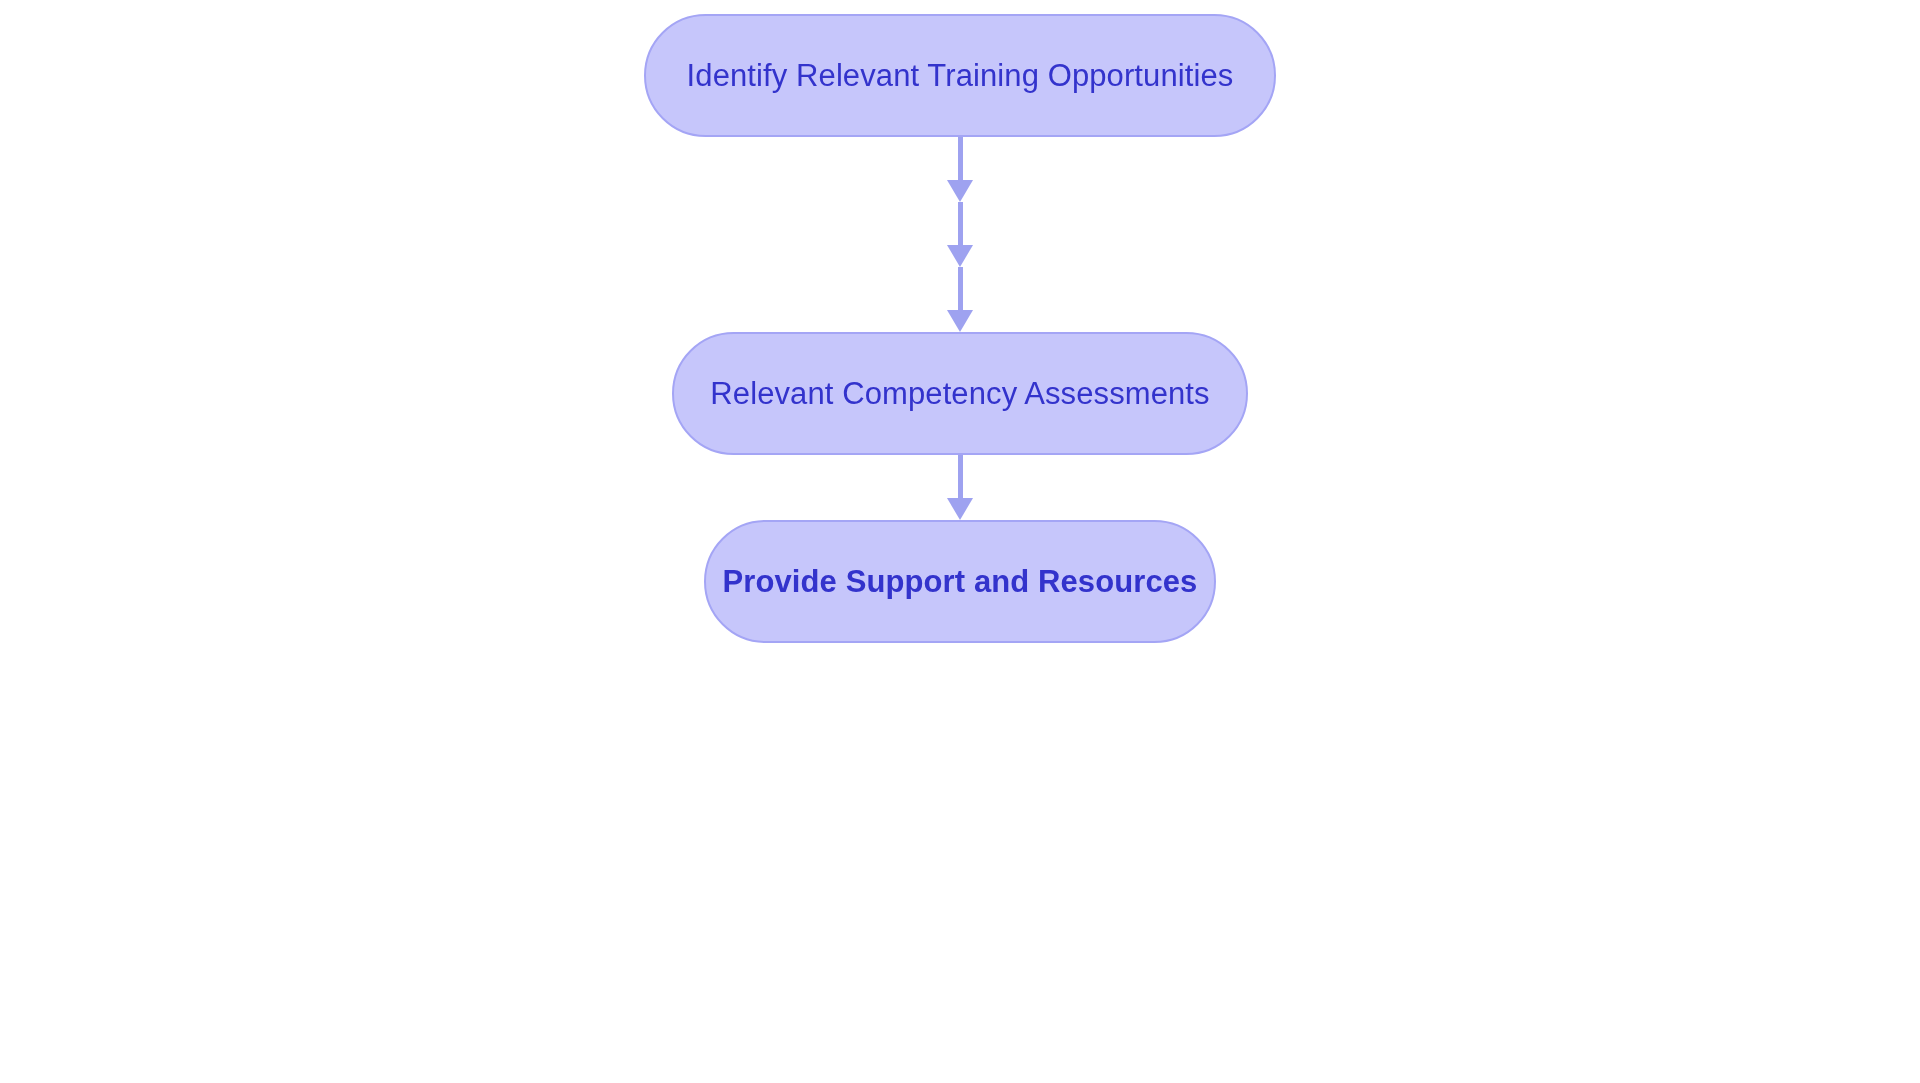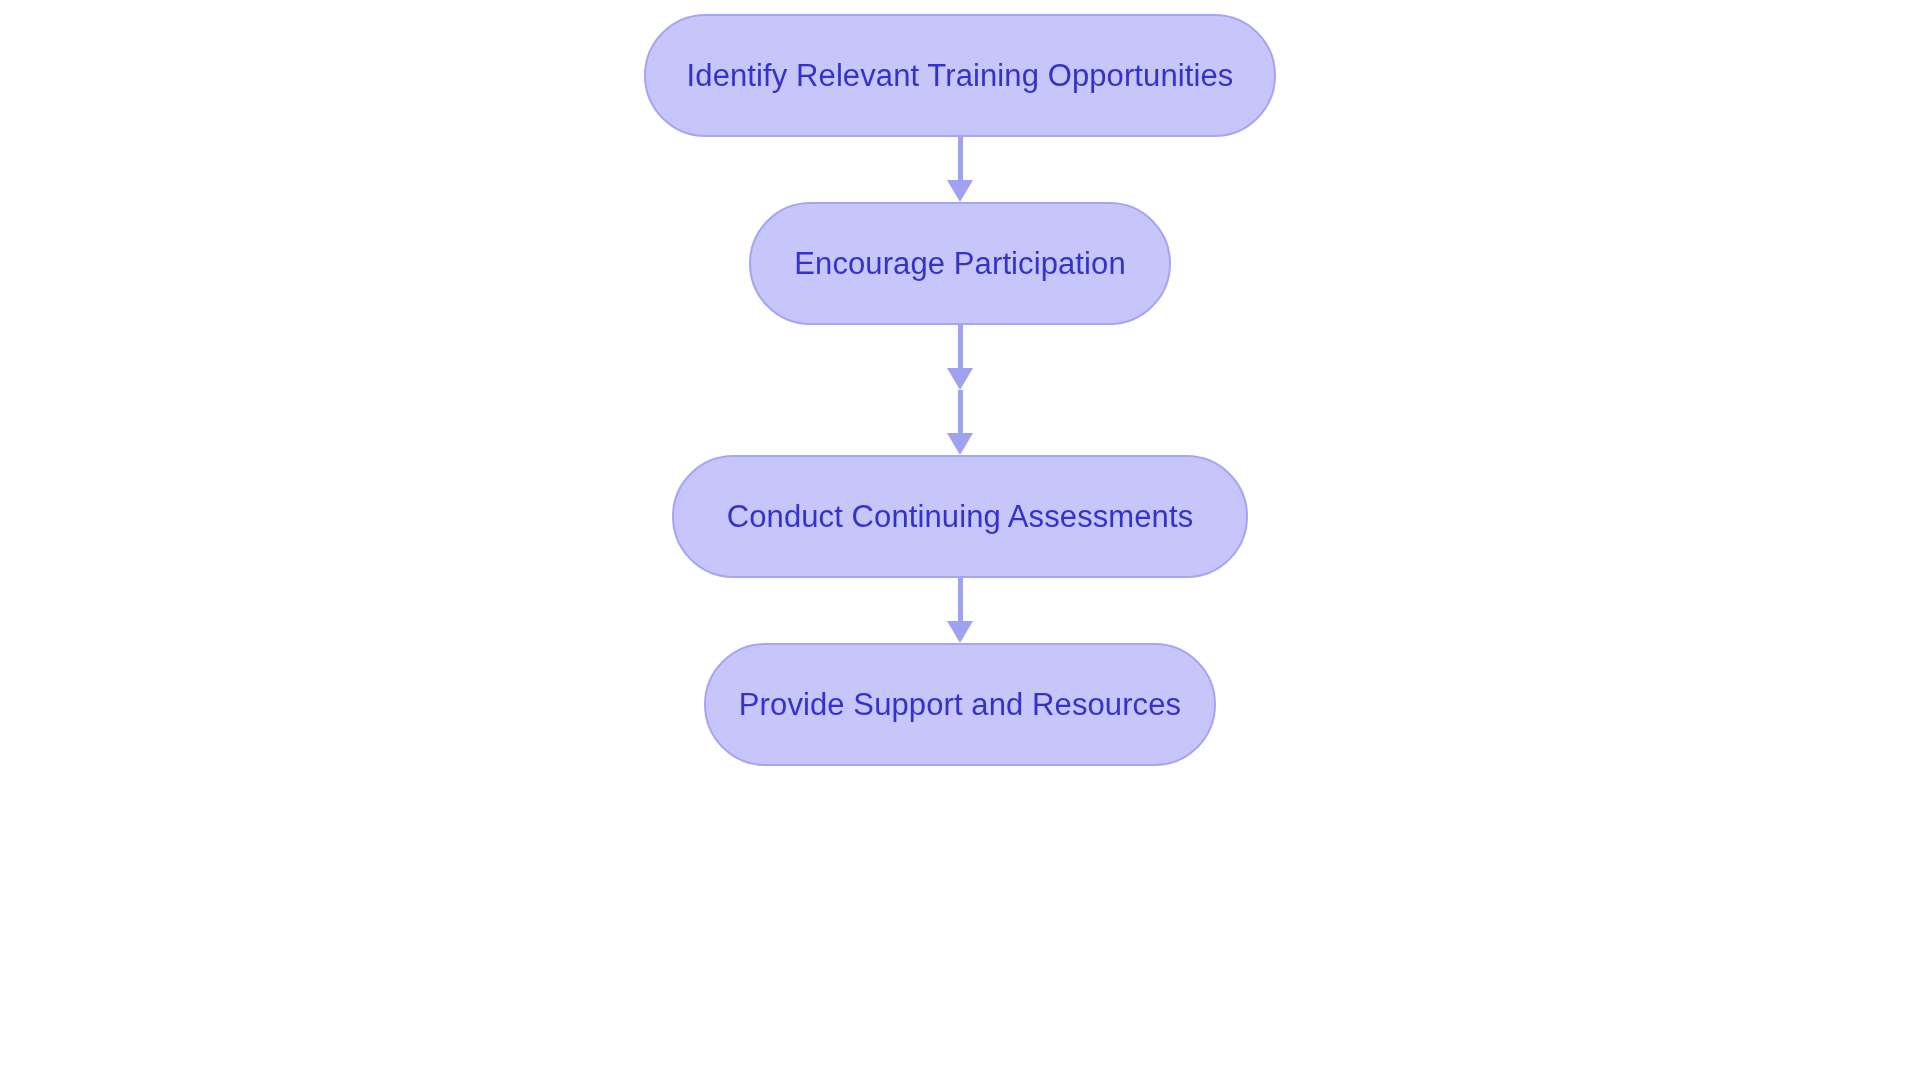--- a/index.html
+++ b/index.html
@@ -80,58 +80,55 @@
     border-right: 13px solid transparent;
     border-top: 22px solid #9ea2f0;
     display: block;
   }
 
   
   .node-w1 { width: 632px; }
   .node-w2 { width: 422px; }
   .node-w3 { width: 528px; }
   .node-w4 { width: 576px; }
-  .node-w5 { width: 512px; }
+  .node-w5 { width: 512px; font-weight: bold; }
 
   .spacer-top { height: 14px; }
 </style>
 </head>
 <body>
 
 <div id="flowchart-canvas">
   <div class="flow-column">
 
     <div class="spacer-top"></div>
 
     <div class="node node-w1">
       <span class="node-label">Identify Relevant Training Opportunities</span>
     </div>
 
     <div class="connector">
       <span class="shaft"></span>
       <span class="head"></span>
     </div>
 
-    <div class="node node-w2">
-      <span class="node-label">Encourage Participation</span>
-    </div>
 
     <div class="connector">
       <span class="shaft"></span>
       <span class="head"></span>
     </div>
 
 
     <div class="connector">
       <span class="shaft"></span>
       <span class="head"></span>
     </div>
 
     <div class="node node-w4">
-      <span class="node-label">Conduct Continuing Assessments</span>
+      <span class="node-label">Relevant Competency Assessments</span>
     </div>
 
     <div class="connector">
       <span class="shaft"></span>
       <span class="head"></span>
     </div>
 
     <div class="node node-w5">
       <span class="node-label">Provide Support and Resources</span>
     </div>

